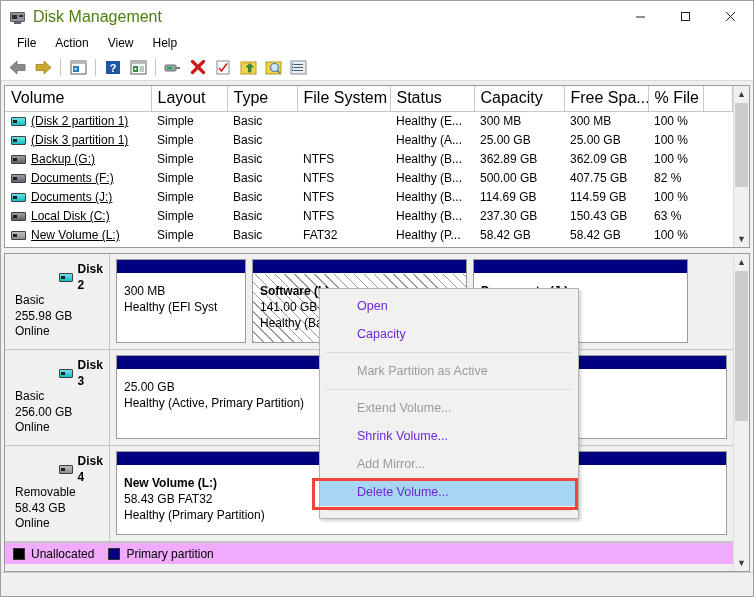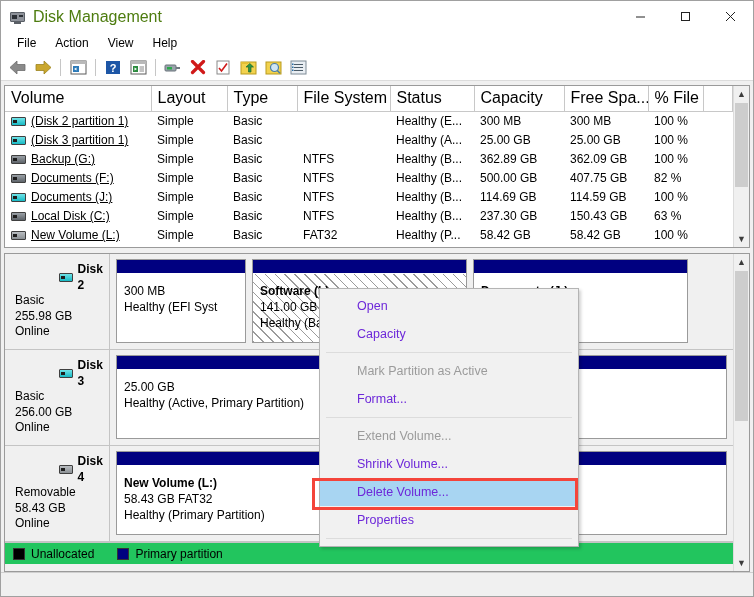--- a/index.html
+++ b/index.html
@@ -241,25 +241,25 @@
     background-color: #ffffff;
     background-image: repeating-linear-gradient(45deg, #9b9b9b 0 1px, transparent 1px 7px);
   }
   .partbody.hatched .ptxt { position: relative; }
   .pname { font-weight: bold; }
   .ptxt { white-space: nowrap; }
 
   
   .legend {
     height: 21px;
-    background: #22c55e;
+    background: #f0abfc;
     display: flex;
     align-items: center;
     padding-left: 8px;
-    gap: 13px;
+    gap: 4px;
     font-size: 12px;
     border-top: 1px solid #c4c4c4;
   }
   .swatch { width: 12px; height: 12px; display:inline-block; border:1px solid #333; box-sizing:border-box;}
   .legitem { display:flex; align-items:center; gap:6px; margin-right: 10px;}
 
   
   .statusbar {
     height: 23px;
     background: #f0f0f0;
@@ -657,21 +657,20 @@
   </div>
 
   <div class="statusbar"></div>
 </div>
 
 <div class="ctxmenu" id="ctxmenu">
     <div class="ctxitem">Open</div>
     <div class="ctxitem">Capacity</div>
     <div class="ctxsep"></div>
     <div class="ctxitem disabled">Mark Partition as Active</div>
-    <div class="ctxitem">Format...</div>
     <div class="ctxsep"></div>
     <div class="ctxitem disabled">Extend Volume...</div>
     <div class="ctxitem">Shrink Volume...</div>
+    <div class="ctxitem disabled">Add Mirror...</div>
     <div class="ctxitem highlight">Delete Volume...</div>
-    <div class="ctxitem">Properties</div>
     <div class="ctxsep"></div>
   </div>
 <div class="redbox"></div>
 
 </body></html>

